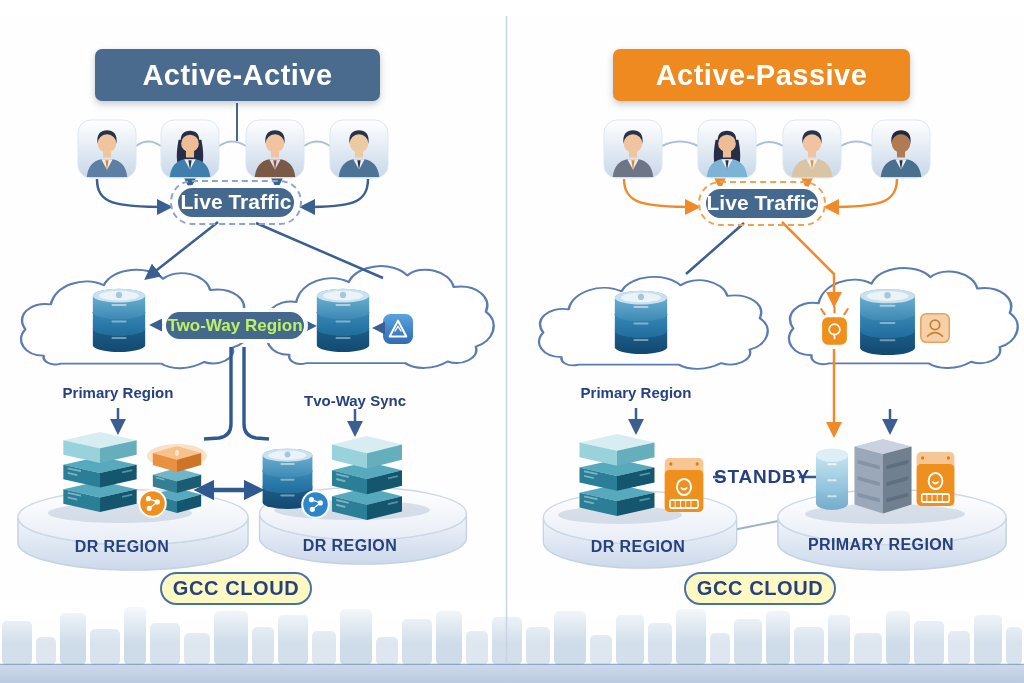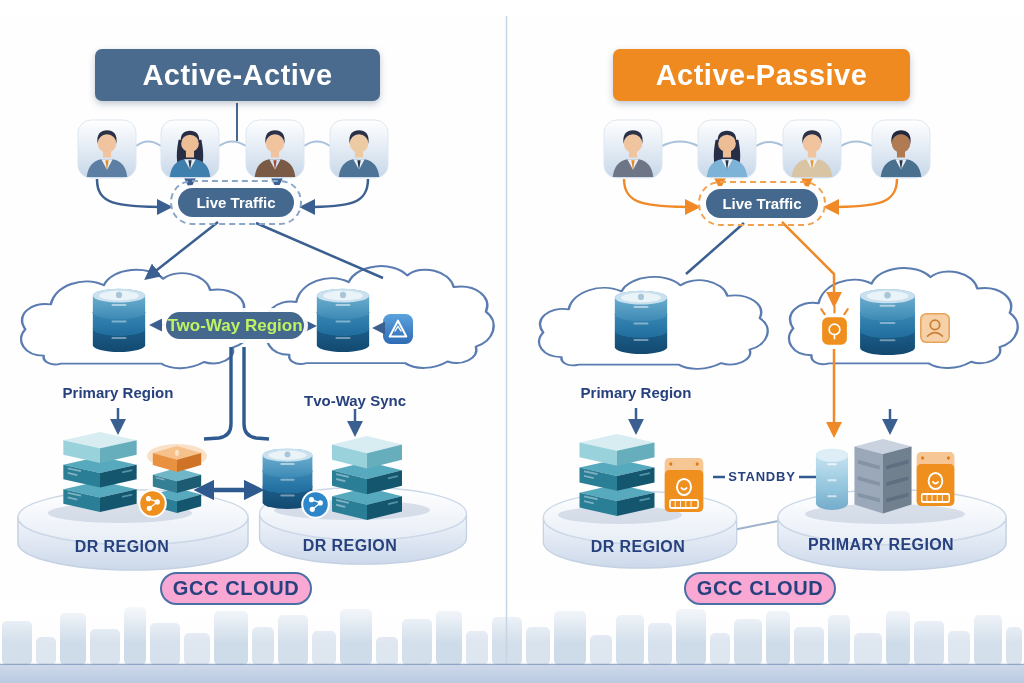--- a/index.html
+++ b/index.html
@@ -5,30 +5,30 @@
   *{box-sizing:border-box}
   html,body{margin:0;padding:0;background:#ffffff;font-family:"Liberation Sans",sans-serif}
   .stage{position:relative;width:1024px;height:683px;background:#fefefe;overflow:hidden;margin:16px auto}
   svg.scene{position:absolute;left:0;top:0;z-index:1}
   .t{position:absolute;z-index:2;display:flex;align-items:center;justify-content:center;
      font-weight:bold;color:var(--navy,#27417e);text-align:center;line-height:1.05}
   .banner{color:#fff;font-size:29px;letter-spacing:.5px;border-radius:7px;
           box-shadow:0 3px 7px rgba(40,60,95,.28)}
   .banner.l{background:var(--slate,#4a6b8d)}
   .banner.r{background:var(--orange,#ee8a1f)}
-  .lt{background:var(--pill,#44688e);color:#fff;font-size:15px;border-radius:15px;
+  .lt{background:var(--pill,#44688e);color:#fff;font-size:21px;border-radius:15px;
       box-shadow:0 0 0 3px rgba(255,255,255,.95)}
   .lt::before{content:"";position:absolute;inset:-8px;border:2px dashed var(--dashed_blue,#8aa6c8);border-radius:22px}
   .lt.o::before{border-color:var(--dashed_orange,#f2a24e)}
   .twp{background:var(--pill,#44688e);color:#bef264;font-size:17px;border-radius:15px;
        box-shadow:0 0 0 4px rgba(255,255,255,.92)}
   .lab{font-size:15px}
   .plab{font-size:16px;letter-spacing:.4px}
-  .standby{font-size:13px;letter-spacing:.8px}
-  .gcc{background:#f9a8d4;border:2.5px solid var(--gcc_border,#4a6fa5);border-radius:18px;
+  .standby{font-size:19px;letter-spacing:.8px}
+  .gcc{background:#fef9c3;border:2.5px solid var(--gcc_border,#4a6fa5);border-radius:18px;
        font-size:20px;letter-spacing:.6px;color:var(--navy,#1f3a78)}
 </style>
 </head>
 <body>
 
 <div class="stage">
 
 <svg class="scene" width="1024" height="683" viewBox="0 0 1024 683">
 <defs>
   <marker id="mb" viewBox="0 0 10 10" refX="7" refY="5" markerWidth="6.5" markerHeight="6.5" orient="auto-start-reverse">

